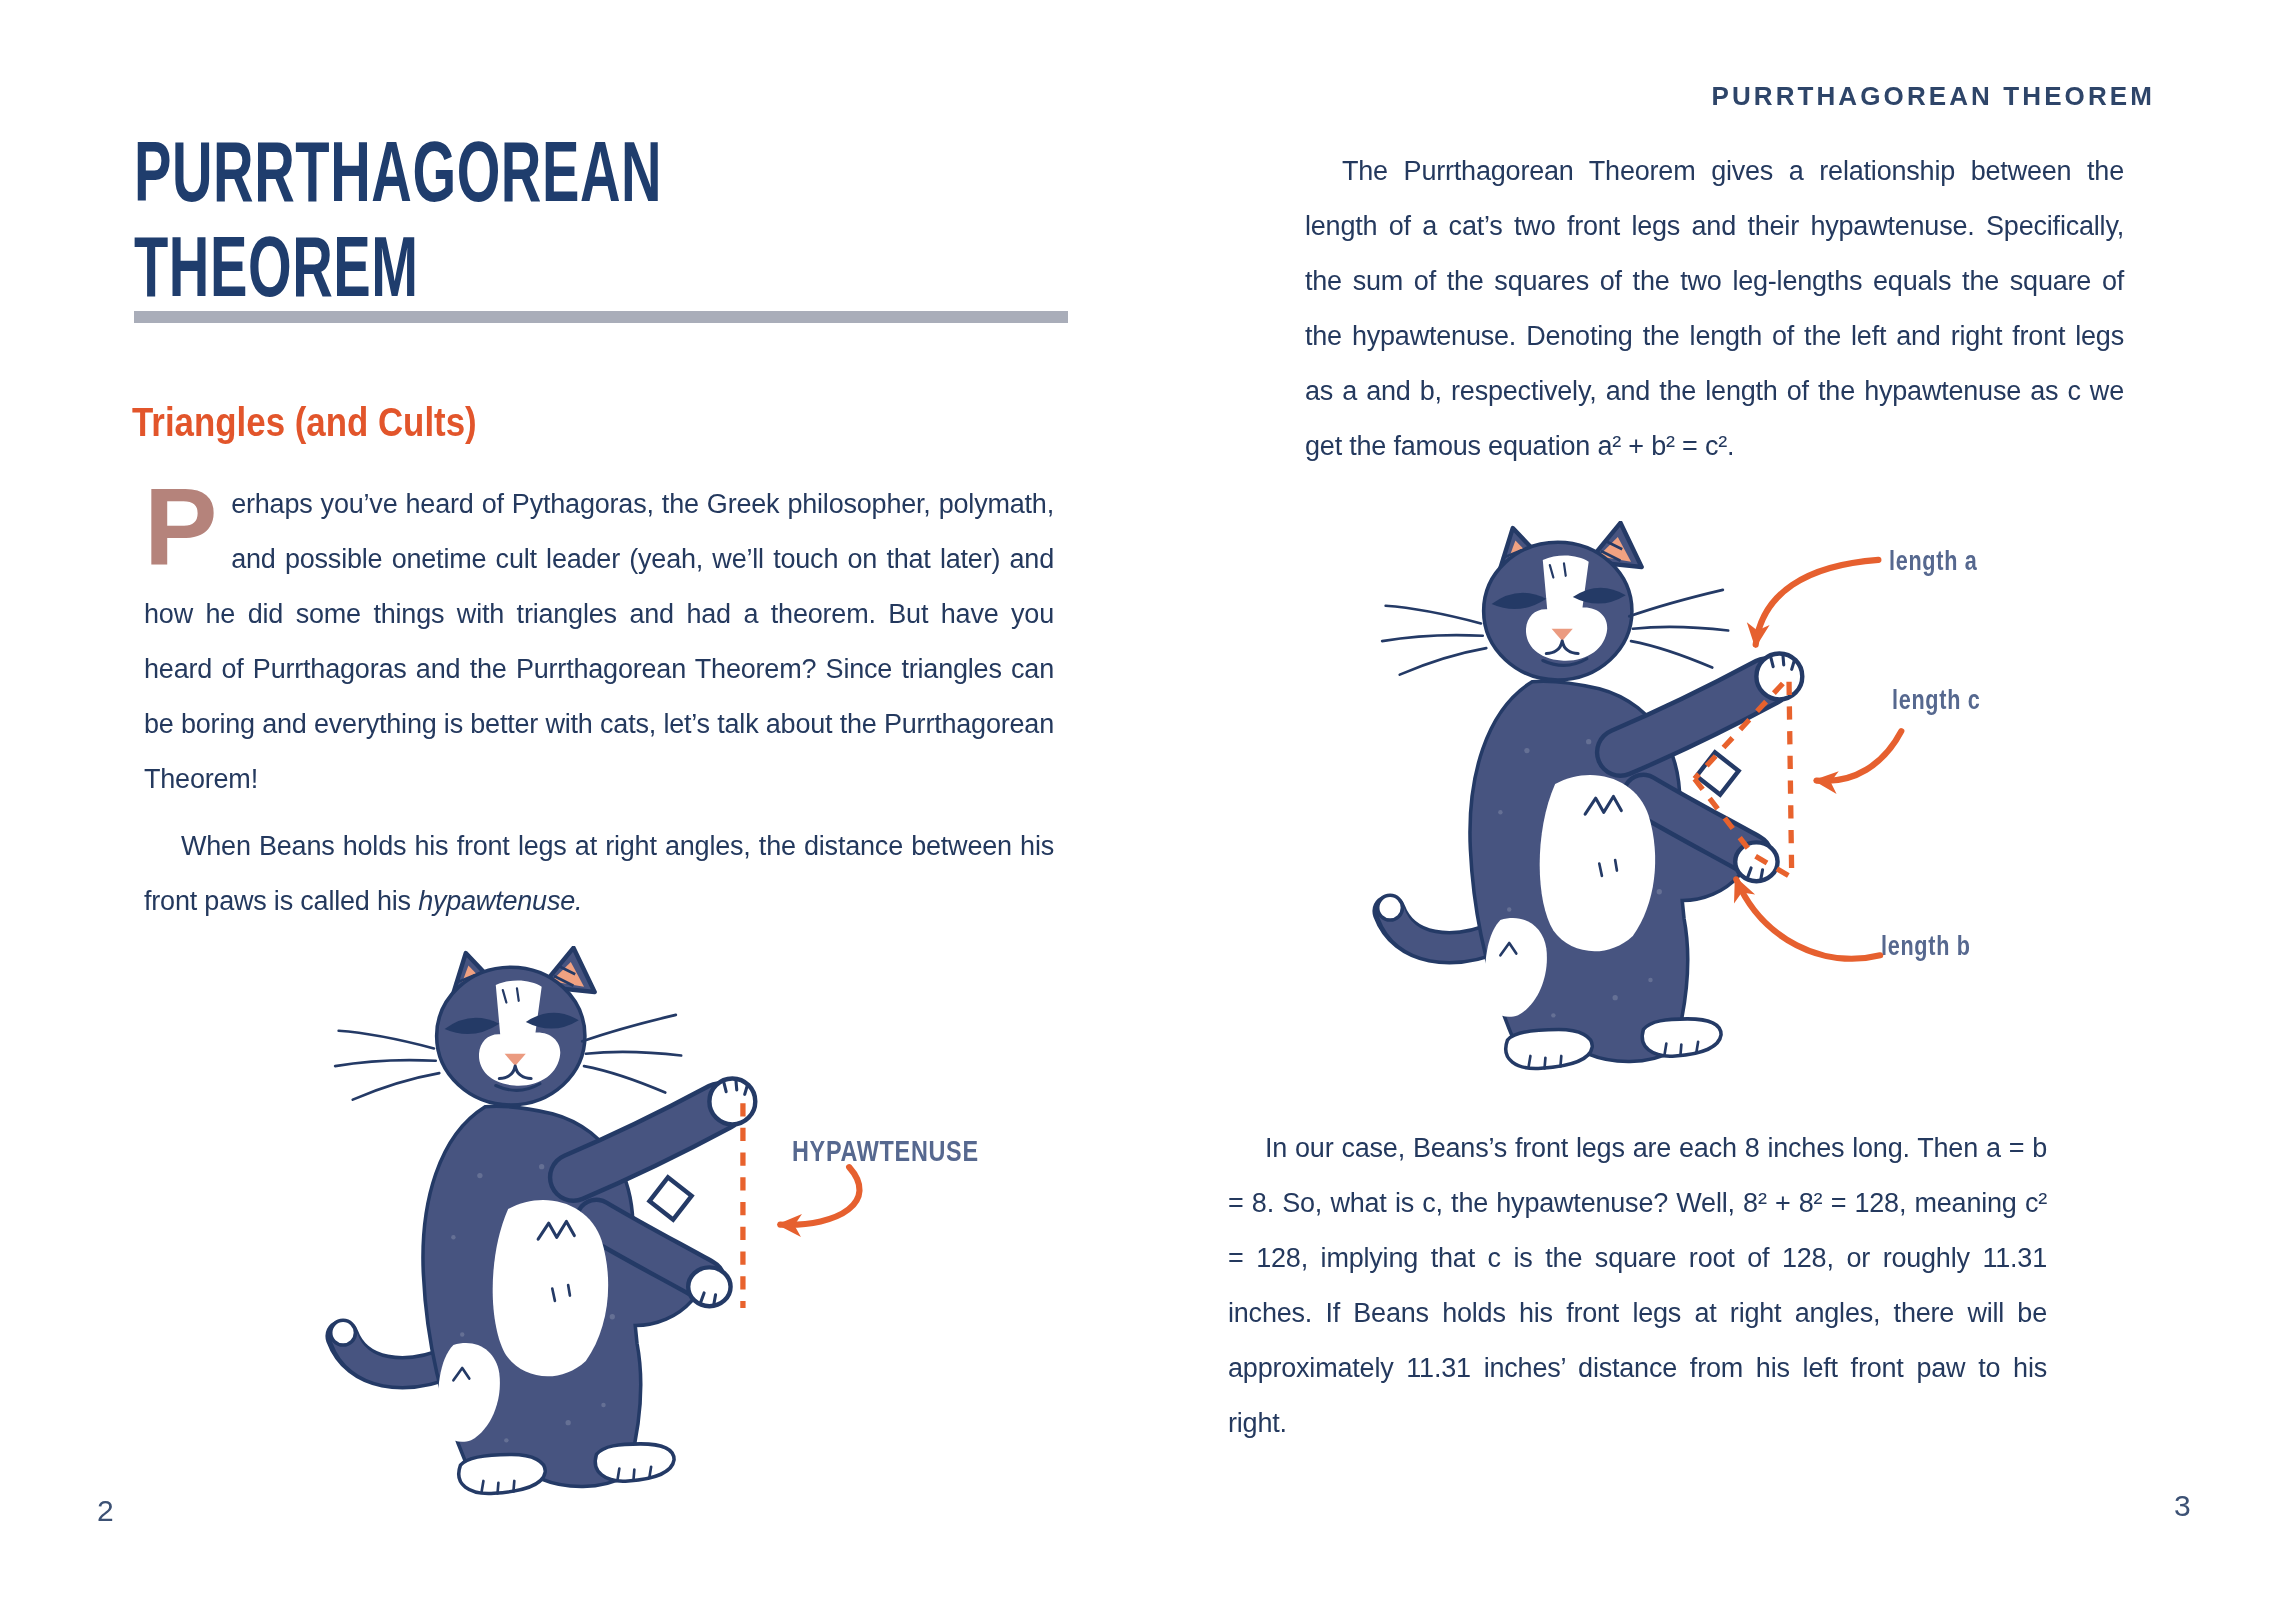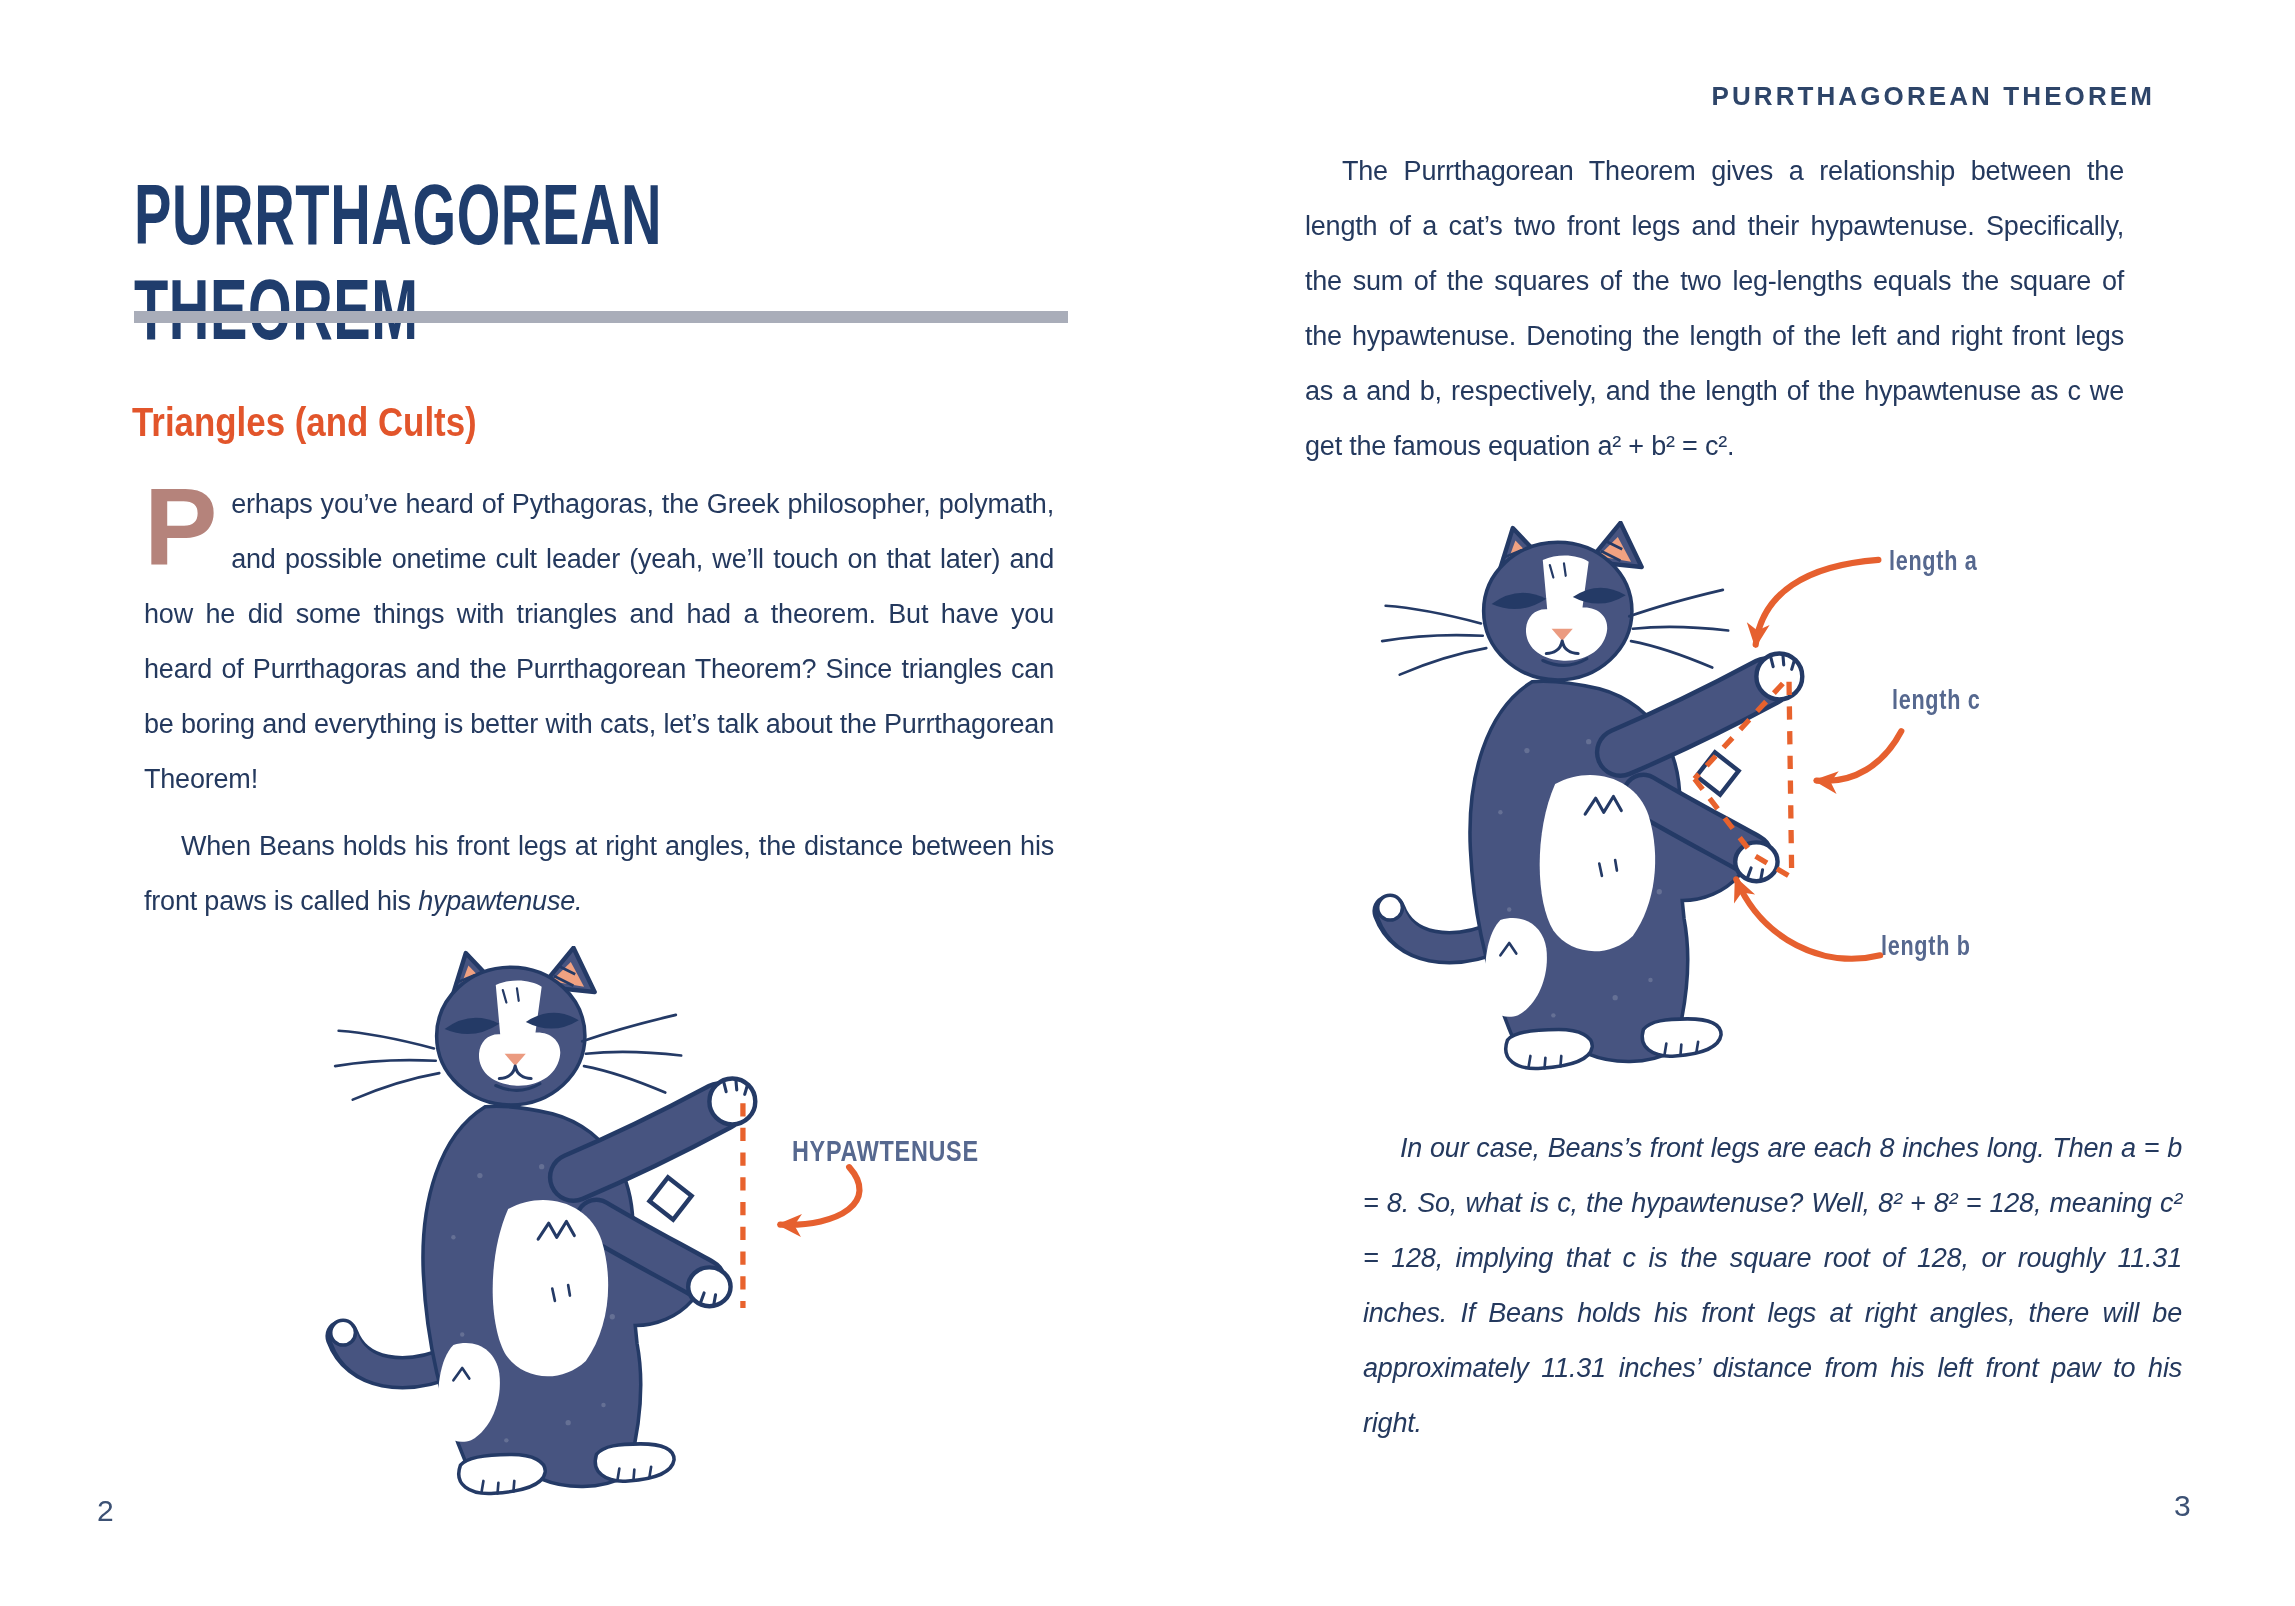--- a/index.html
+++ b/index.html
@@ -115,21 +115,21 @@
 
       <path d="M128,116 C90,106 50,98 20,96 M130,130 C92,128 52,130 16,136 M134,144 C100,150 64,162 36,174 M296,108 C330,96 368,86 402,78 M300,122 C336,118 374,120 408,124 M298,136 C330,142 362,154 390,166" class="ink-s" stroke-width="3" stroke-linecap="round"></path>
 
       <rect x="-17" y="-17" width="34" height="34" fill="none" stroke="#243a66" stroke-width="5" transform="translate(396,286) rotate(38)"></rect>
     </symbol>
   </defs>
 </svg>
 
 <div class="page">
 
-  <div class="abs" style="left:134px;top:124px;margin-top:43px;">
+  <div class="abs" style="left:134px;top:124px;">
     <div class="title-line">PURRTHAGOREAN</div>
     <div class="title-line">THEOREM</div>
   </div>
   <div class="abs rule" style="left:134px;top:311px;width:934px;height:11.5px;"></div>
 
   <h2 class="abs section" style="left:132px;top:399px;">Triangles (and Cults)</h2>
 
   <div class="abs body-col" style="left:132px;top:465px;">
     <p><span class="dropcap">P</span><span>erhaps you’ve heard of Pythagoras, the Greek philosopher, polymath, and possible onetime cult leader (yeah, we’ll touch on that later) and how he did some things with triangles and had a theorem. But have you heard of Purrthagoras and the Purrthagorean Theorem? Since triangles can be boring and everything is better with cats, let’s talk about the Purrthagorean Theorem!</span></p>
     <p class="indent"><span>When Beans holds his front legs at right angles, the distance between his front paws is called his </span><i>hypawtenuse.</i></p>
@@ -156,21 +156,21 @@
       <path class="dashline" d="M470,184 L370,292"></path>
       <path class="dashline" d="M477,182 L480,402"></path>
       <path class="dashline" d="M370,292 L436,378 L477,402"></path>
     </g>
   </svg>
 
   <div class="abs len-label" style="left:1889px;top:546px;">length a</div>
   <div class="abs len-label" style="left:1892px;top:685px;">length c</div>
   <div class="abs len-label" style="left:1881px;top:931px;">length b</div>
 
-  <div class="abs body-col" style="left:1351px;top:1109px;width:843px;font-style:italic;">
+  <div class="abs body-col" style="left:1216px;top:1109px;width:843px;">
     <p class="indent">In our case, Beans’s front legs are each 8 inches long. Then a = b = 8. So, what is c, the hypawtenuse? Well, 8² + 8² = 128, meaning c² = 128, implying that c is the square root of 128, or roughly 11.31 inches. If Beans holds his front legs at right angles, there will be approximately 11.31 inches’ distance from his left front paw to his right.</p>
   </div>
 
   <div class="abs pagenum" style="left:2174px;top:1489px;">3</div>
 
   <svg class="abs" style="left:0;top:0;pointer-events:none;" width="2295" height="1607" viewBox="0 0 2600 1820">
     <path class="arrow" marker-end="url(#ah)" d="M962,1322 C996,1360 952,1390 884,1387"></path>
     <path class="arrow" marker-end="url(#ah)" d="M2128,634 C2046,640 1996,672 1989,730"></path>
     <path class="arrow" marker-end="url(#ah)" d="M2154,828 C2134,866 2100,888 2058,884"></path>
     <path class="arrow" marker-end="url(#ah)" d="M2130,1082 C2066,1098 1996,1064 1967,996"></path>

